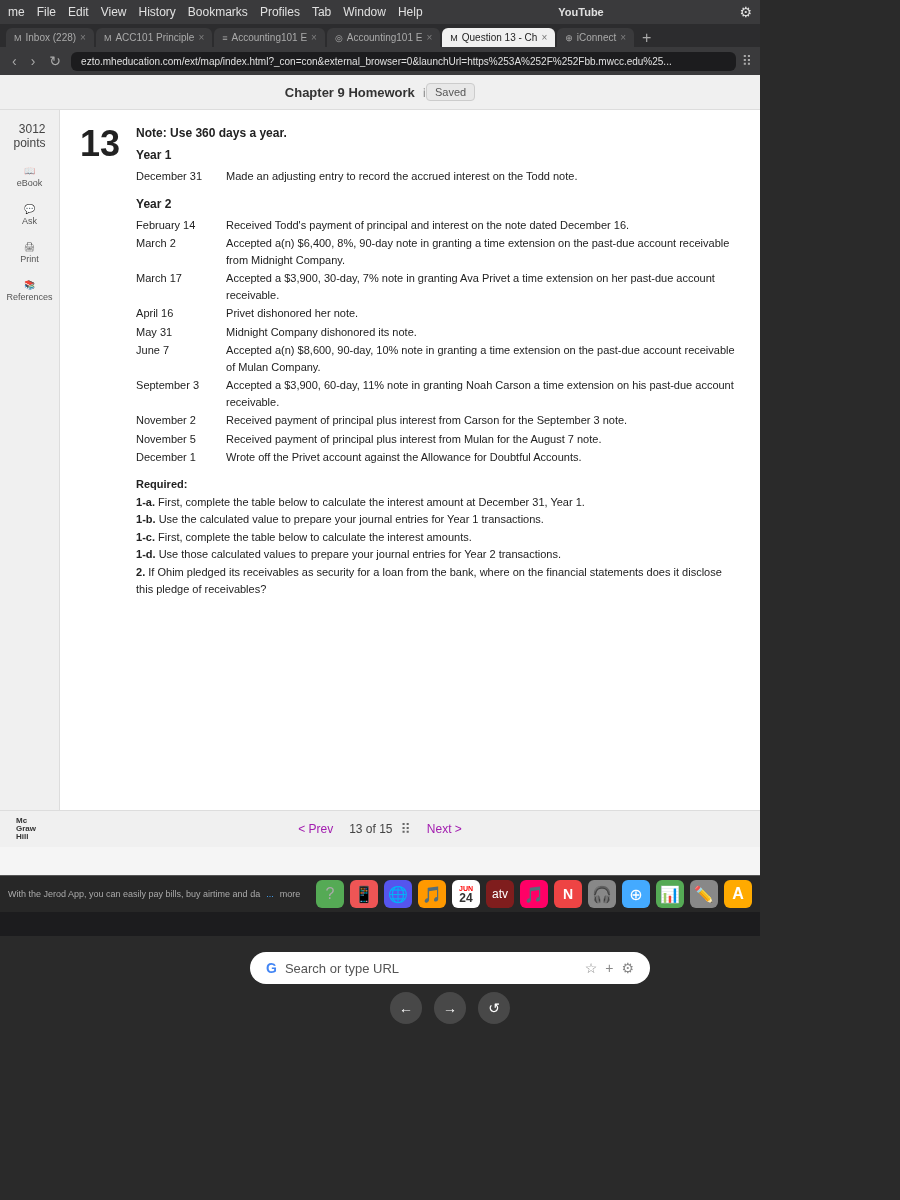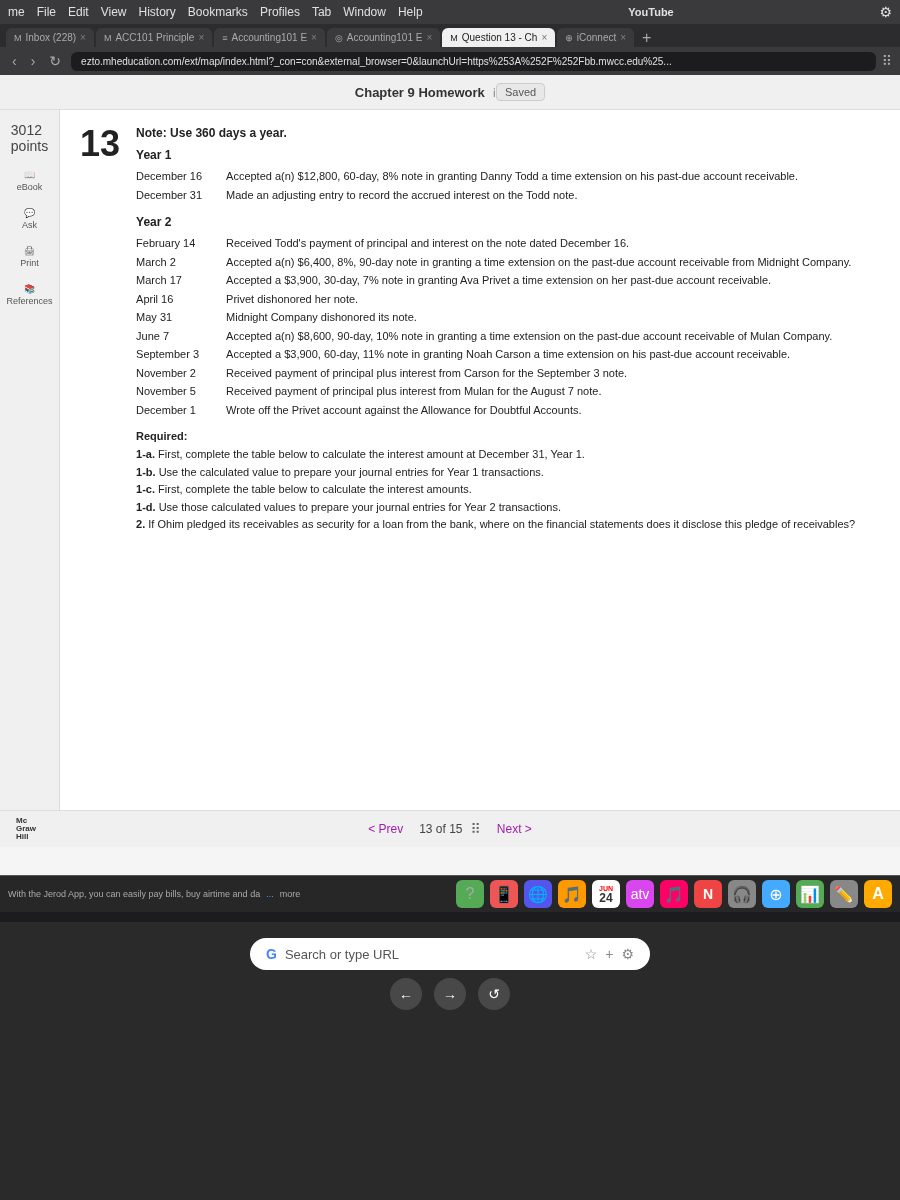--- a/index.html
+++ b/index.html
@@ -15,22 +15,22 @@
     .laptop-frame {
       width: 900px;
       min-height: 1200px;
       background: #2a2a2a;
       position: relative;
     }
 
     
     .screen-area {
       background: #1c1c1e;
-      width: 900px;
-      padding-bottom: 10px;
+      width: 760px;
+      padding-bottom: 24px;
     }
 
     
     .browser-chrome {
       background: #3a3a3c;
       width: 100%;
     }
 
     
     .menu-bar {
@@ -336,23 +336,23 @@
       background: rgba(80,80,80,0.8);
       display: flex;
       align-items: center;
       justify-content: center;
       color: white;
       font-size: 14px;
       cursor: pointer;
     }
 
     .points-side {
-      font-size: 14px;
+      font-size: 12px;
       color: #444;
-      text-align: left;
+      text-align: right;
     }
 
     
     .content-block {
       font-size: 11px;
       color: #222;
       line-height: 1.6;
     }
   </style>
 </head>
@@ -459,24 +459,20 @@
 
         <div class="content-area">
 
           <div style="display:flex; align-items:flex-start; margin-bottom:18px;">
             <div class="question-number">13</div>
             <div style="flex:1;">
               <div class="note-text">Note: Use 360 days a year.</div>
               <div class="year-heading">Year 1</div>
               <div class="content-block">
                 <div class="transaction-line">
-                  <span class="trans-date">December 16</span>
-                  <span class="trans-text">Accepted a(n) $12,800, 60-day, 8% note in granting Danny Todd a time extension on his past-due account receivable.</span>
-                </div>
-                <div class="transaction-line">
                   <span class="trans-date">December 31</span>
                   <span class="trans-text">Made an adjusting entry to record the accrued interest on the Todd note.</span>
                 </div>
               </div>
 
               <div class="section-spacer"></div>
               <div class="year-heading">Year 2</div>
 
               <div class="content-block">
                 <div class="transaction-line">
@@ -573,21 +569,21 @@
       <div class="taskbar-app" style="background:#5a5;">?</div>
       <div class="taskbar-app" style="background:#e55;">📱</div>
       <div class="taskbar-app" style="background:#55e;">🌐</div>
       <div class="taskbar-app" style="background:#f90;">🎵</div>
       <div class="taskbar-app" style="background:white; color:#333; font-size:10px; font-weight:bold;">
         <span style="display:flex;flex-direction:column;align-items:center;line-height:1;">
           <span style="font-size:7px;color:red;">JUN</span>
           <span style="font-size:12px;color:#333;">24</span>
         </span>
       </div>
-      <div class="taskbar-app" style="background:#d946ef; color:white; font-size:14px;">atv</div>
+      <div class="taskbar-app" style="background:#7f1d1d; color:white; font-size:12px;">atv</div>
       <div class="taskbar-app" style="background:#f06;">🎵</div>
       <div class="taskbar-app" style="background:#e44; color:white; font-size:14px; font-weight:bold;">N</div>
       <div class="taskbar-app" style="background:#888;">🎧</div>
       <div class="taskbar-app" style="background:#4af; color:white;">⊕</div>
       <div class="taskbar-app" style="background:#5a5;">📊</div>
       <div class="taskbar-app" style="background:#888;">✏️</div>
       <div class="taskbar-app" style="background:#fa0; color:white; font-weight:bold;">A</div>
     </div>
   </div>
 

